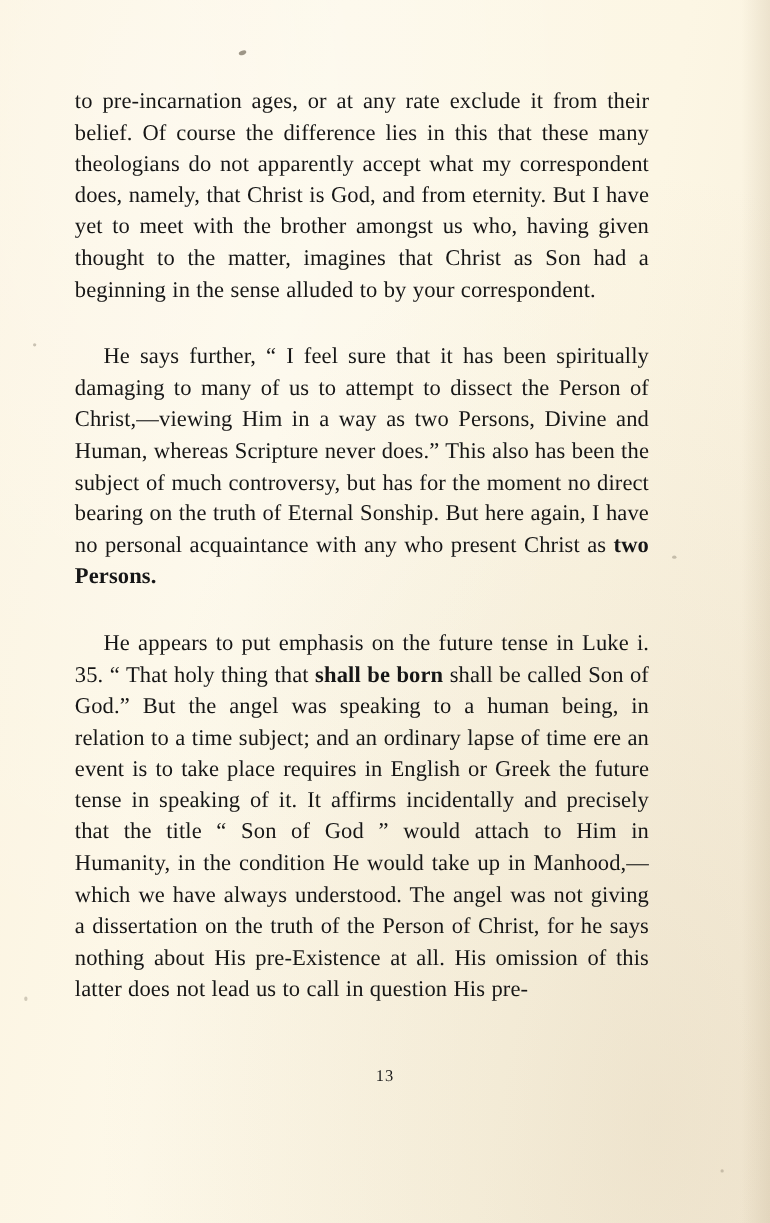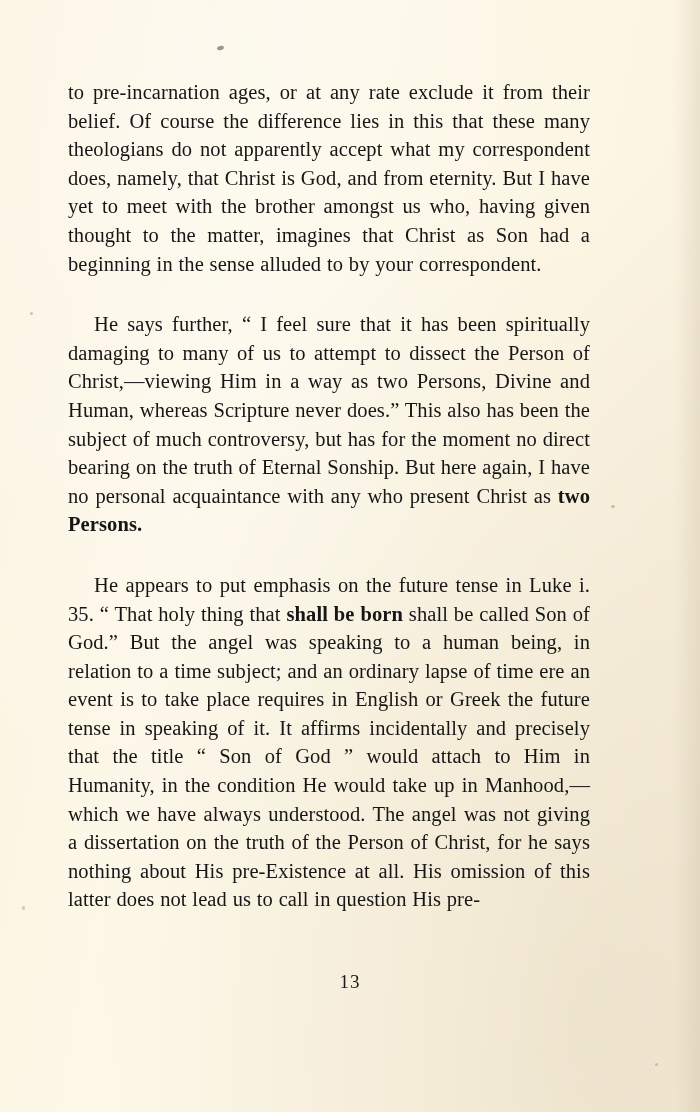--- a/index.html
+++ b/index.html
@@ -52,21 +52,21 @@
   }
   .para b {
     font-weight: bold;
   }
   .folio {
     position: absolute;
     left: 0;
     right: 0;
     top: 971px;
     text-align: center;
-    font-size: 19px;
+    font-size: 15px;
     color: #1a1a1a;
     font-family: "Liberation Serif", serif;
     letter-spacing: 1px;
   }
   .speck {
     position: absolute;
     background: #6a6150;
     border-radius: 50%;
     opacity: 0.55;
     pointer-events: none;

